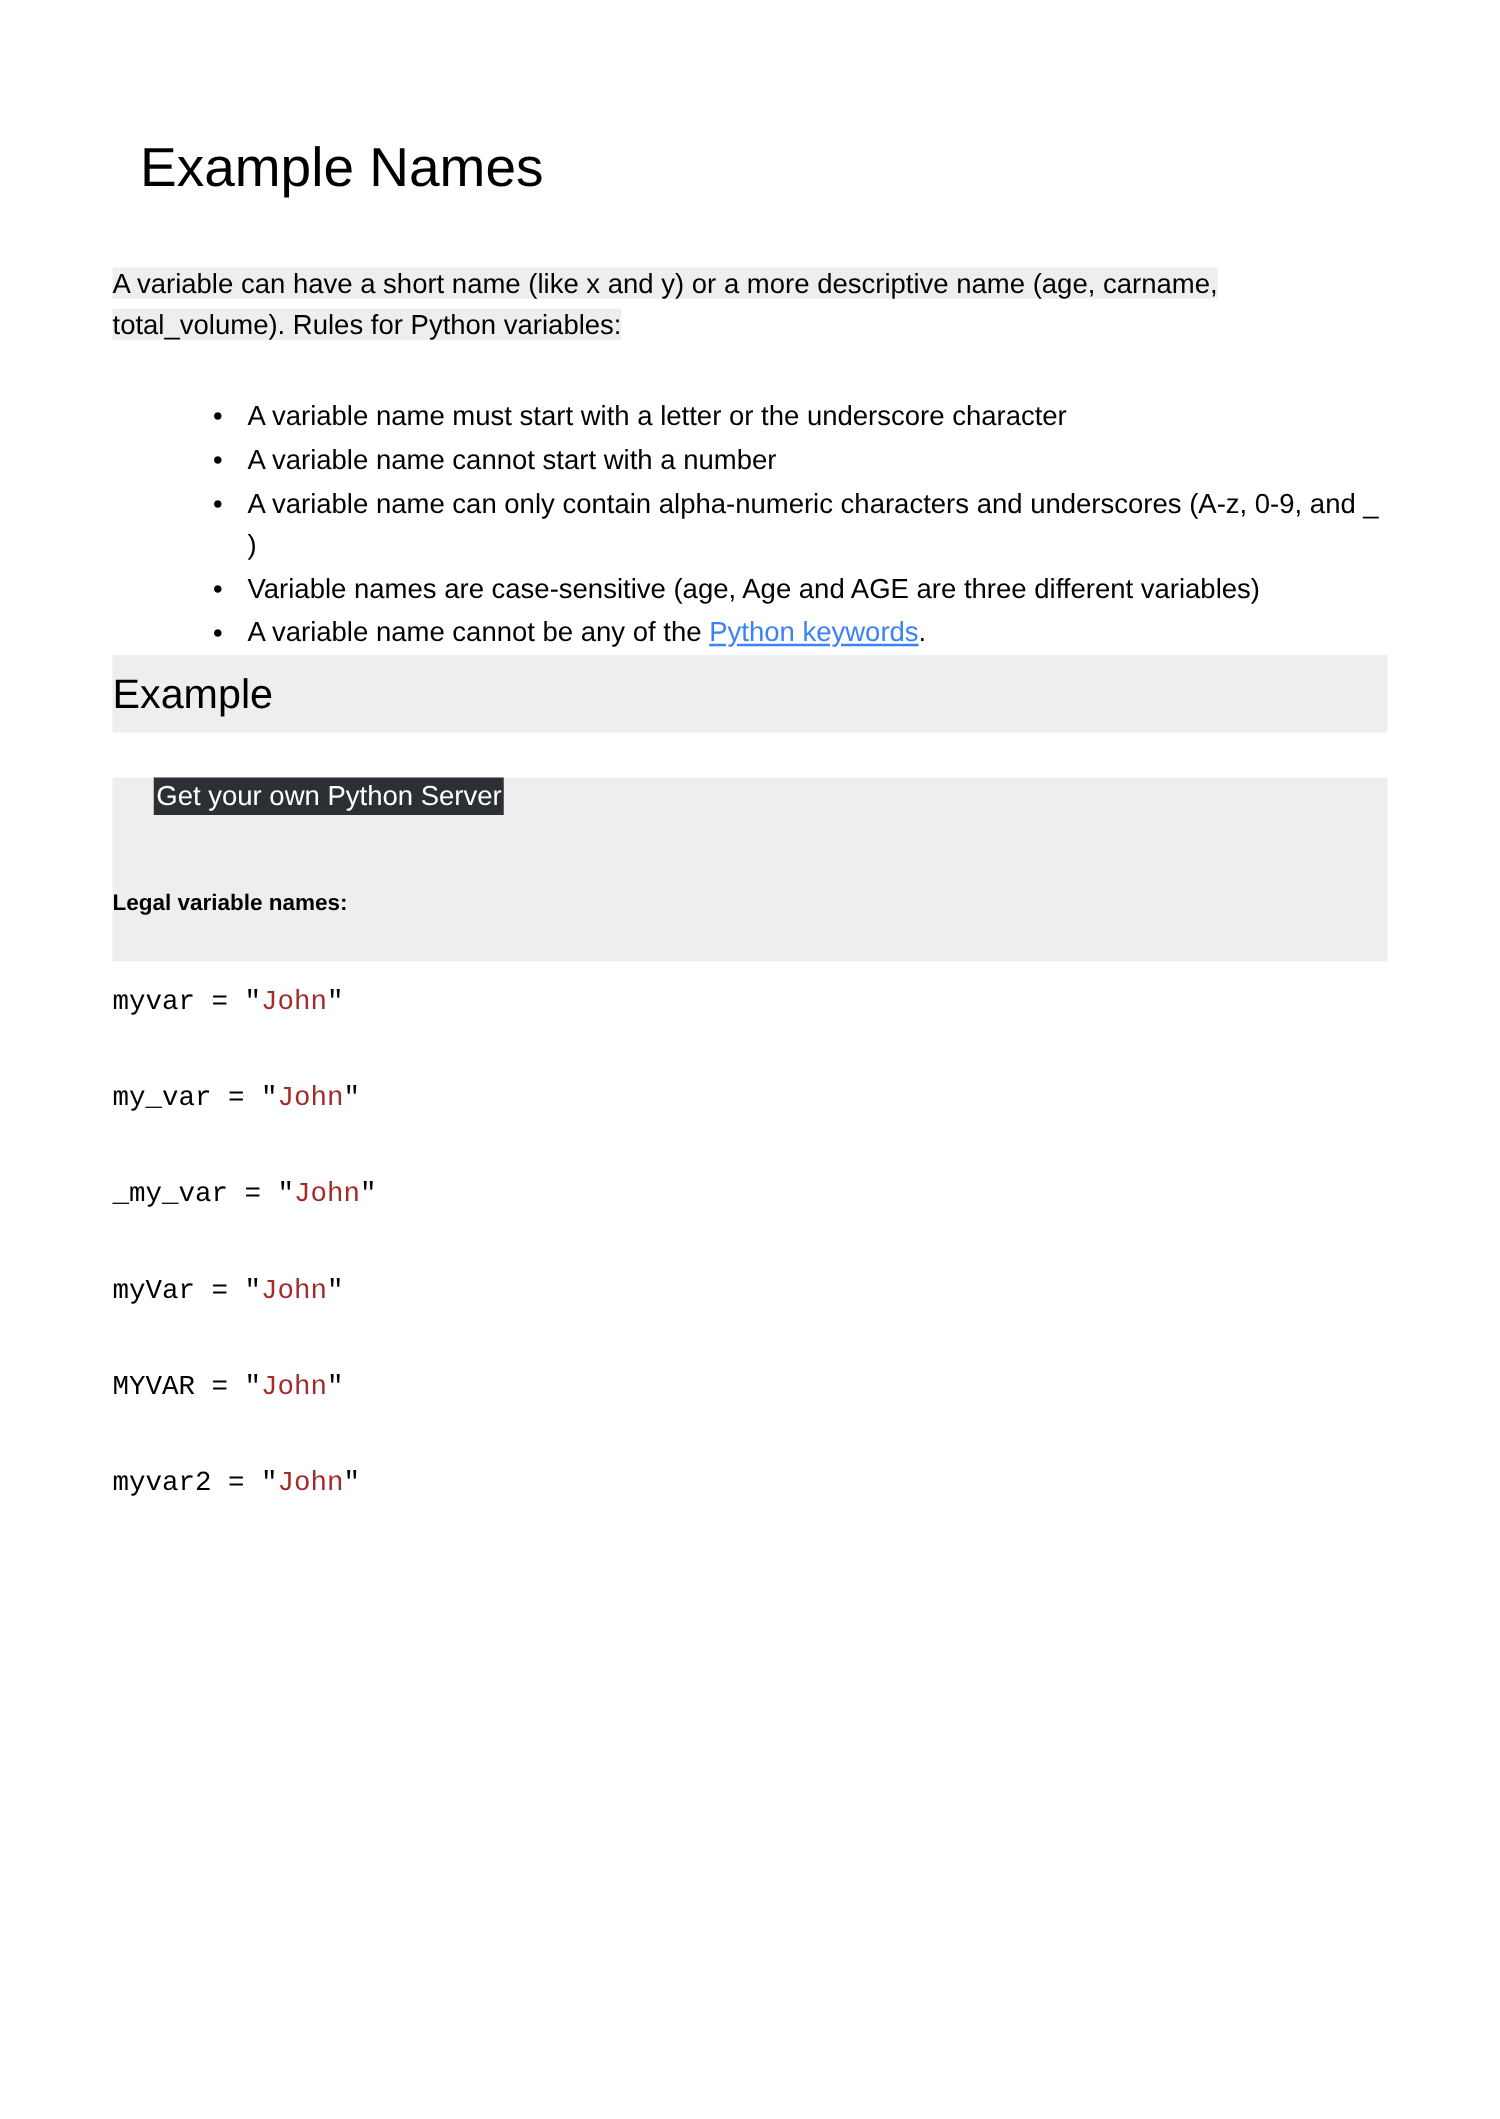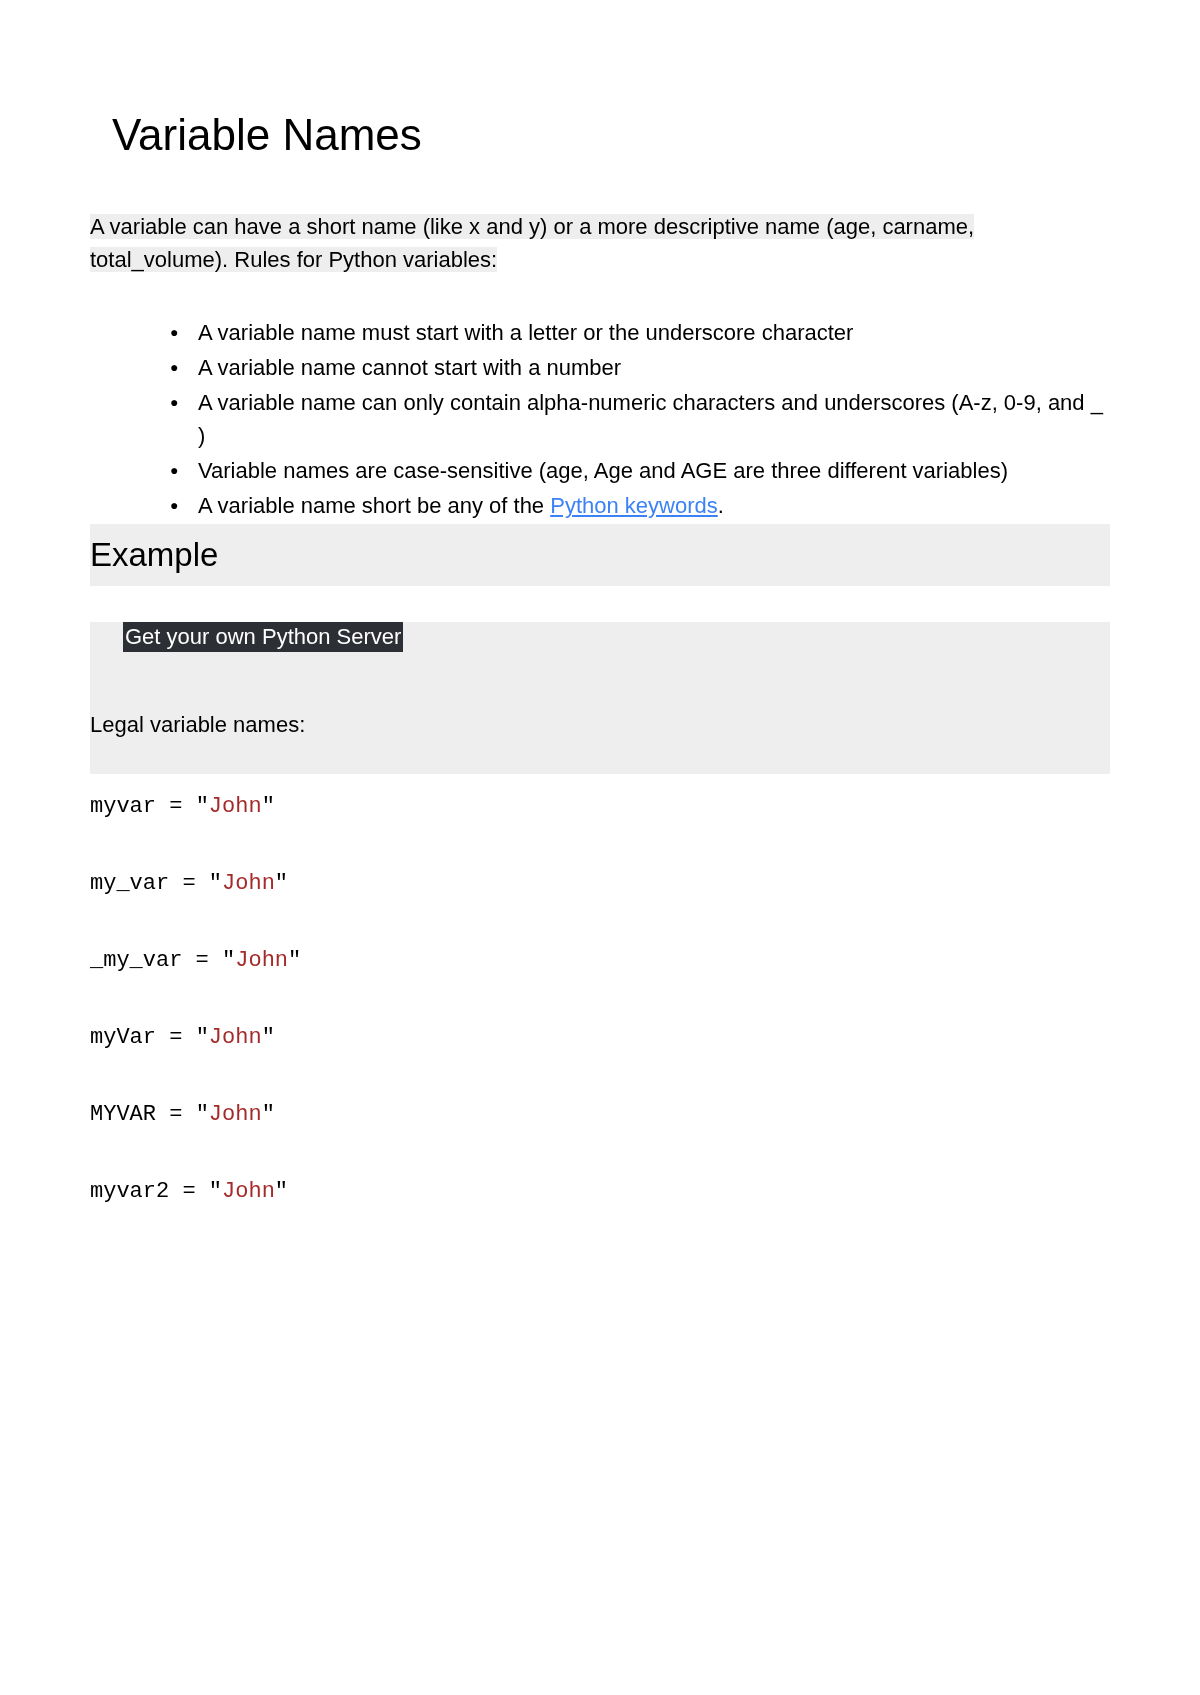--- a/index.html
+++ b/index.html
@@ -73,24 +73,25 @@
       padding: 2px 2px;
       display: inline-block;
       font-family: Arial, Helvetica, sans-serif;
     }
     .banner-wrap {
       background: #eeeeee;
       padding-bottom: 46px;
       padding-left: 33px;
     }
     .legal-label {
-      font-size: 22px;
+      font-size: 18px;
       background: #eeeeee;
       padding: 14px 0 36px 0;
       display: block;
+      font-weight: bold;
     }
     .code-block {
       font-family: "Courier New", Courier, monospace;
       font-size: 22px;
       margin-bottom: 52px;
       white-space: pre;
     }
     .code-block .var {
       color: #000;
     }
@@ -104,33 +105,33 @@
     .code-block .quote {
       color: #000;
     }
     .gray-block {
       background: #fdba74;
     }
   </style>
 </head>
 <body>
 
-<h1 class="title">Variable Names</h1>
+<h1 class="title">Example Names</h1>
 
 <div class="intro-wrap">
   <span class="intro">A variable can have a short name (like x and y) or a more descriptive name (age, carname, total_volume). Rules for Python variables:</span>
 </div>
 
 <ul class="bullets">
   <li>A variable name must start with a letter or the underscore character</li>
   <li>A variable name cannot start with a number</li>
   <li>A variable name can only contain alpha-numeric characters and underscores (A-z, 0-9, and _ )</li>
   <li>Variable names are case-sensitive (age, Age and AGE are three different variables)</li>
   <li>
-    <span>A variable name short be any of the </span><span class="link">Python keywords</span><span>.</span>
+    <span>A variable name cannot be any of the </span><span class="link">Python keywords</span><span>.</span>
   </li>
 </ul>
 
 <div class="gray-block">
   <h2 class="example-heading">Example</h2>
 </div>
 
 <div class="banner-wrap">
   <span class="banner">Get your own Python Server</span>
 </div>

